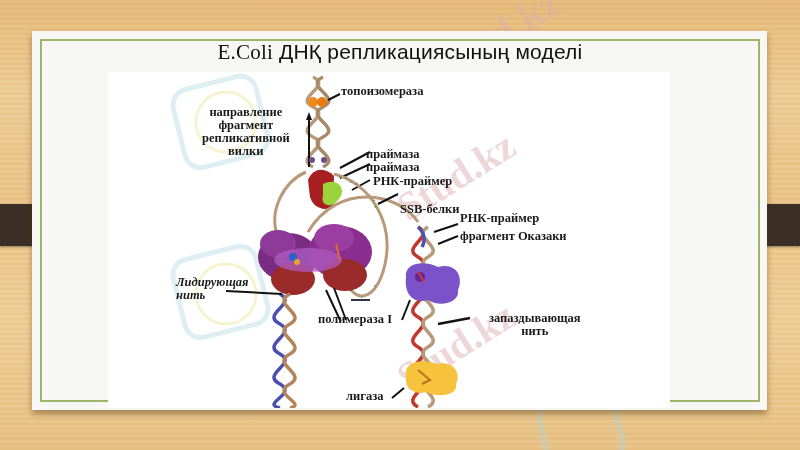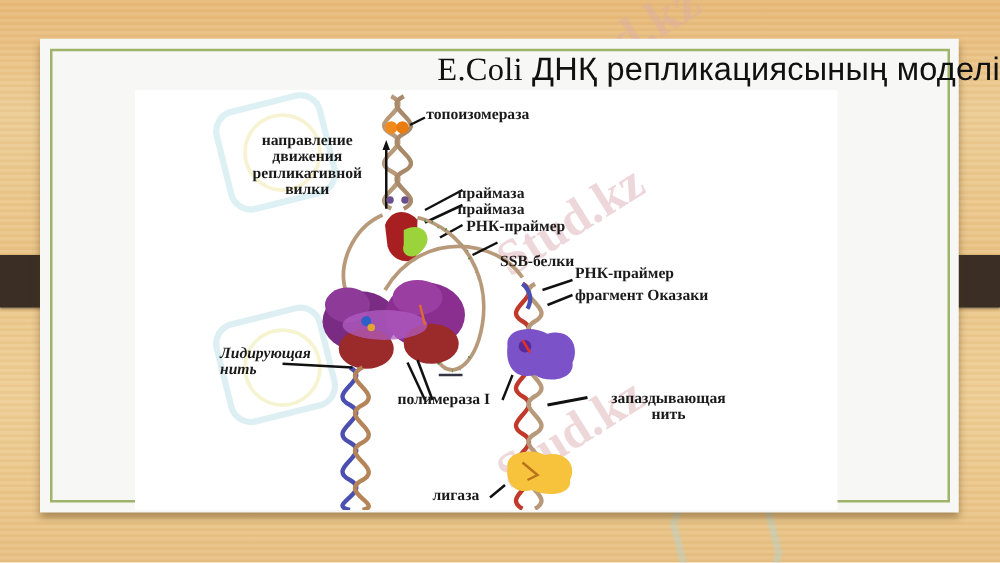--- a/index.html
+++ b/index.html
@@ -27,22 +27,22 @@
   .tab.right { right:0; border-left:2px solid #7a5b3a; }
   .card {
     position:absolute; left:32px; top:31px; width:735px; height:379px;
     background:#f7f7f6; box-shadow: 0 4px 6px rgba(80,50,10,0.45);
   }
   .frame {
     position:absolute; left:40px; top:39px; width:716px; height:359px;
     border:2px solid #9fb46b;
   }
   .title {
-    position:absolute; left:0; right:0; top:40px; text-align:right;
-    font-size:26px; color:#111; letter-spacing:0.2px;
+    position:absolute; left:0; right:0; top:40px; text-align:center;
+    font-size:21px; color:#111; letter-spacing:0.2px;
   }
   .title .serif { font-family:"Liberation Serif", serif; }
   .diagram {
     position:absolute; left:108px; top:72px; width:562px; height:336px; background:#ffffff;
   }
   .diagram svg { position:absolute; left:0; top:0; }
   .lbl {
     position:absolute; font-family:"Liberation Serif", serif; font-weight:bold;
     font-size:12.5px; color:#1a1a1a; white-space:nowrap; line-height:13px;
   }
@@ -150,21 +150,21 @@
     <line x1="302" y1="228" x2="294" y2="248" stroke="#111" stroke-width="2"></line>
     <line x1="330" y1="252" x2="362" y2="246" stroke="#111" stroke-width="2.5"></line>
 
     <path d="M298 302 C296 290,316 286,328 292 C344 288,354 300,348 312 C350 324,330 326,318 320 C304 324,296 314,298 302 Z" fill="#f7c23c"></path>
     <path d="M310 298 L322 308 L314 312" stroke="#b8731c" stroke-width="2" fill="none"></path>
     <line x1="296" y1="316" x2="284" y2="326" stroke="#111" stroke-width="2"></line>
   </svg>
 
   <div class="lbl" style="left:94px;top:34px;text-align:center;">
     <div>направление</div>
-    <div>движения</div>
+    <div>фрагмент</div>
     <div>репликативной</div>
     <div>вилки</div>
   </div>
   <div class="lbl" style="left:233px;top:13px;">топоизомераза</div>
   <div class="lbl" style="left:258px;top:76px;">праймаза</div>
   <div class="lbl" style="left:258px;top:89px;">праймаза</div>
   <div class="lbl" style="left:265px;top:103px;">РНК-праймер</div>
   <div class="lbl" style="left:292px;top:131px;">SSB-белки</div>
   <div class="lbl" style="left:352px;top:140px;">РНК-праймер</div>
   <div class="lbl" style="left:352px;top:158px;">фрагмент Оказаки</div>

